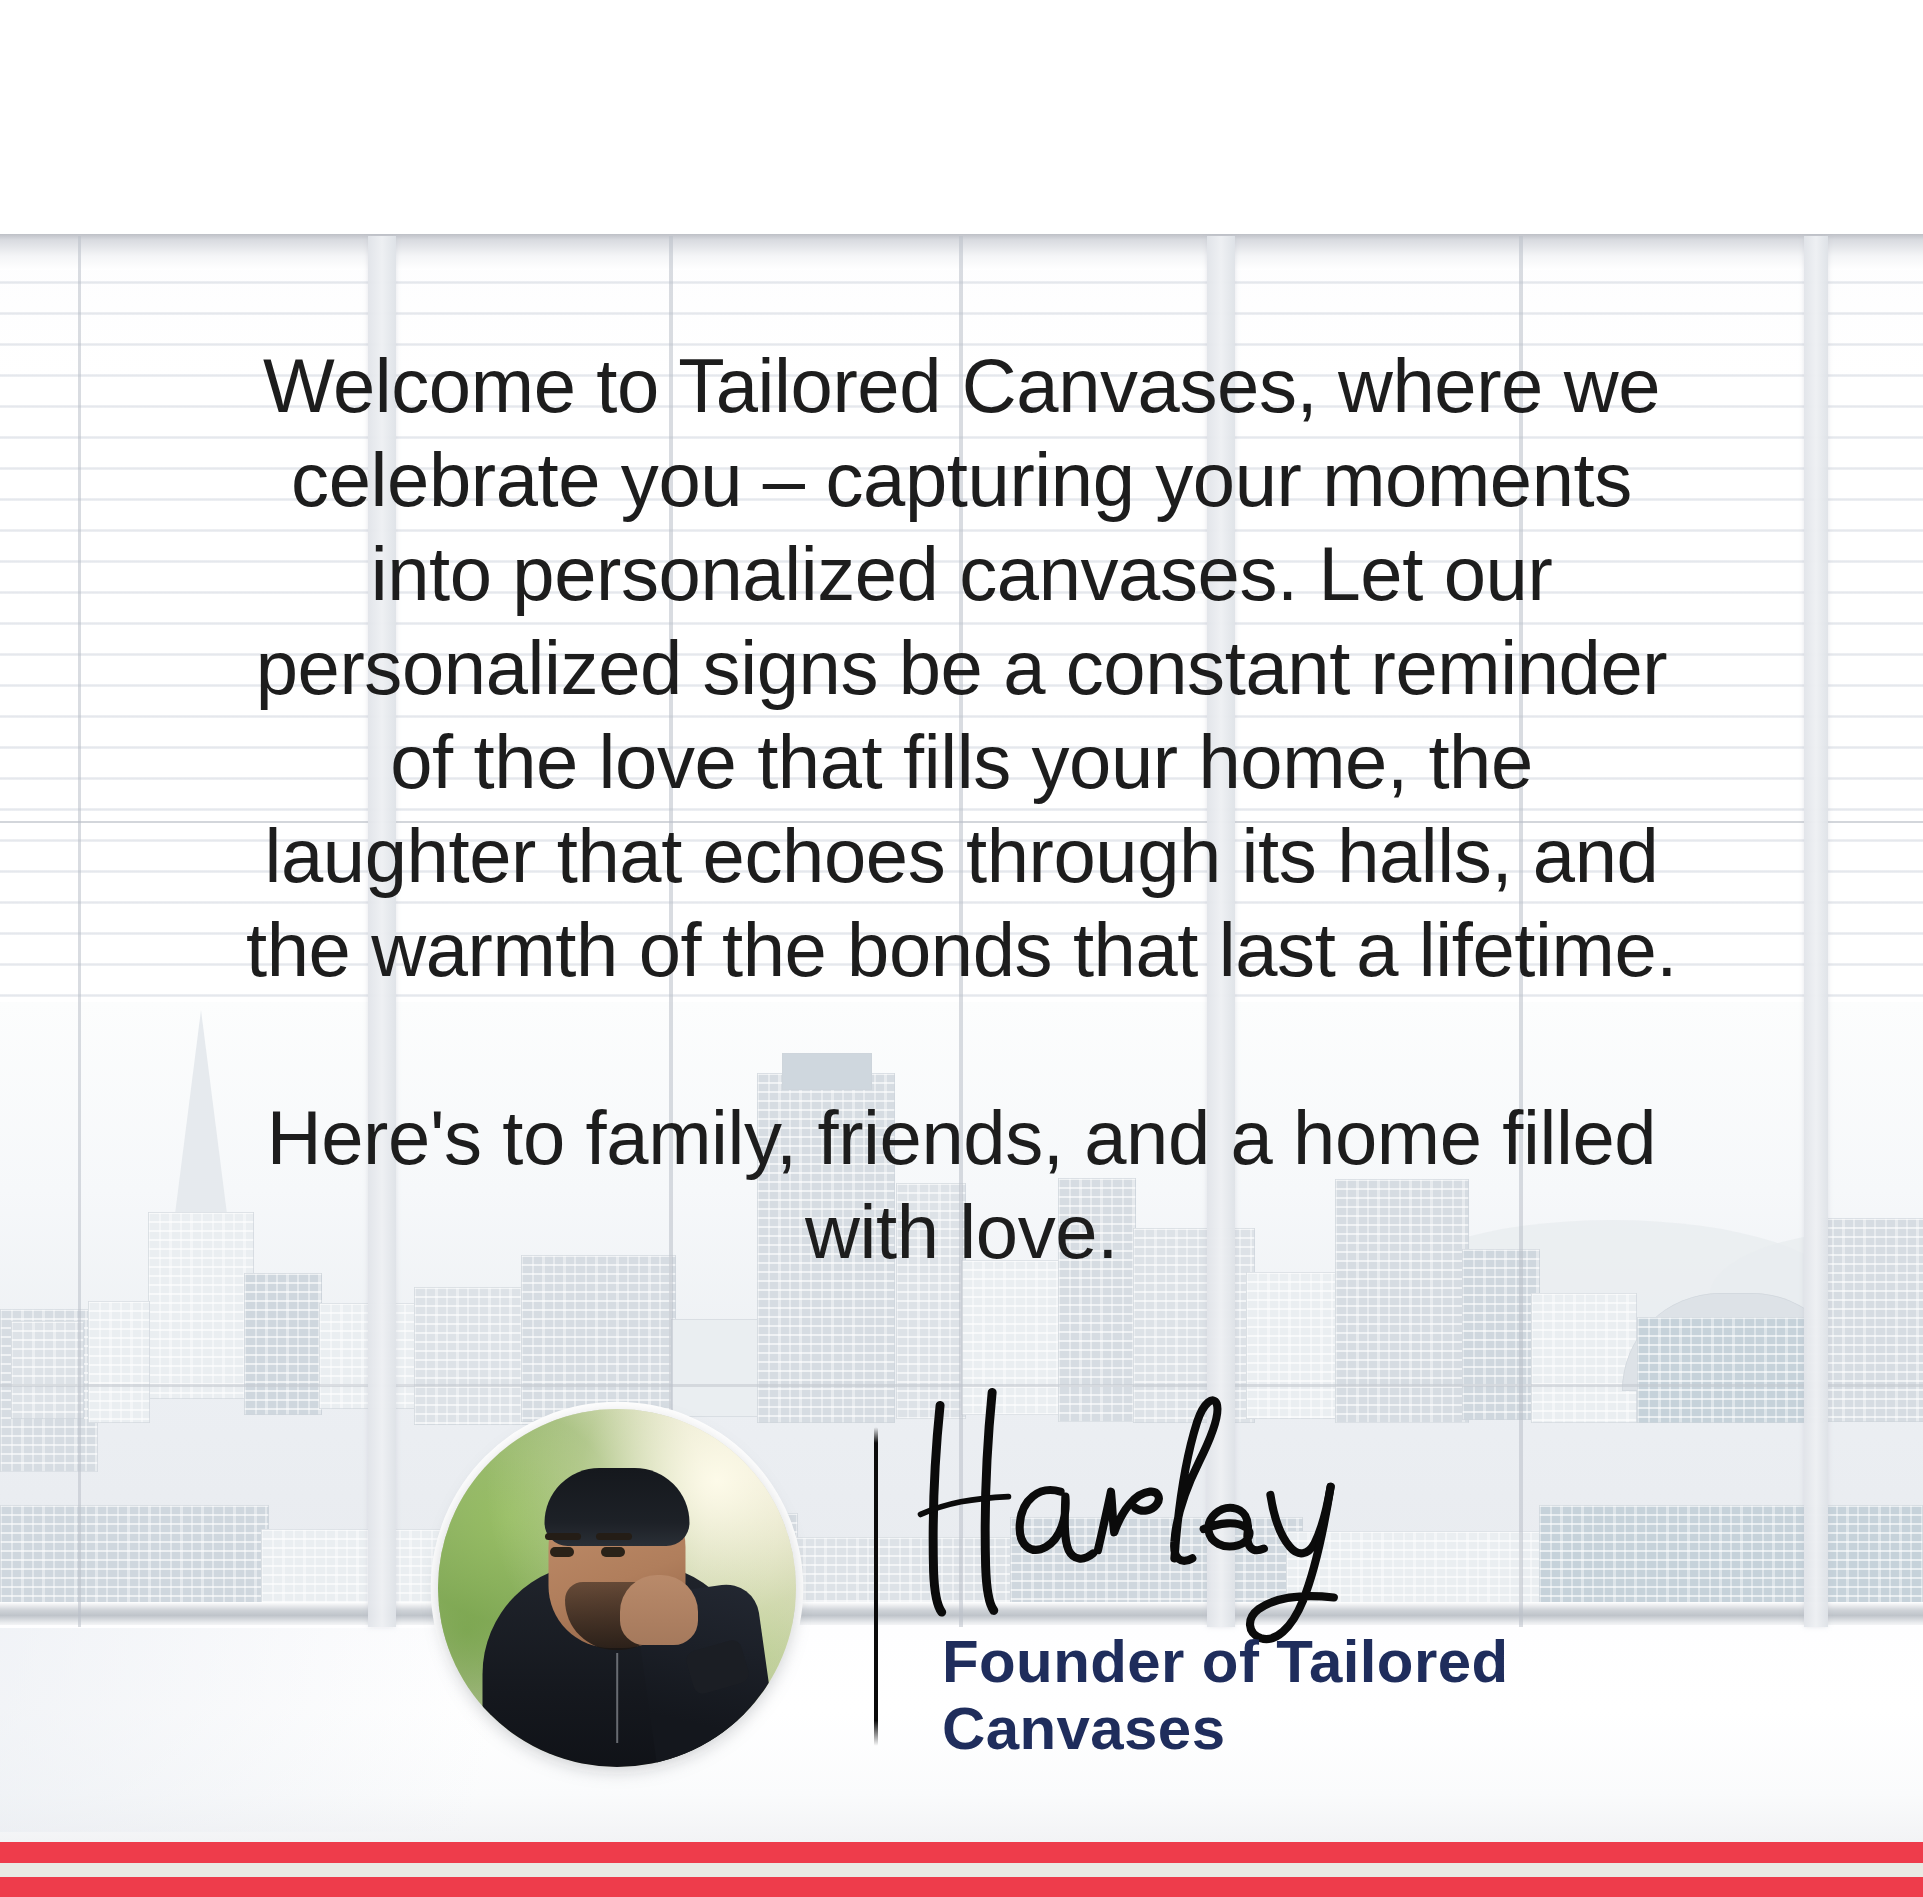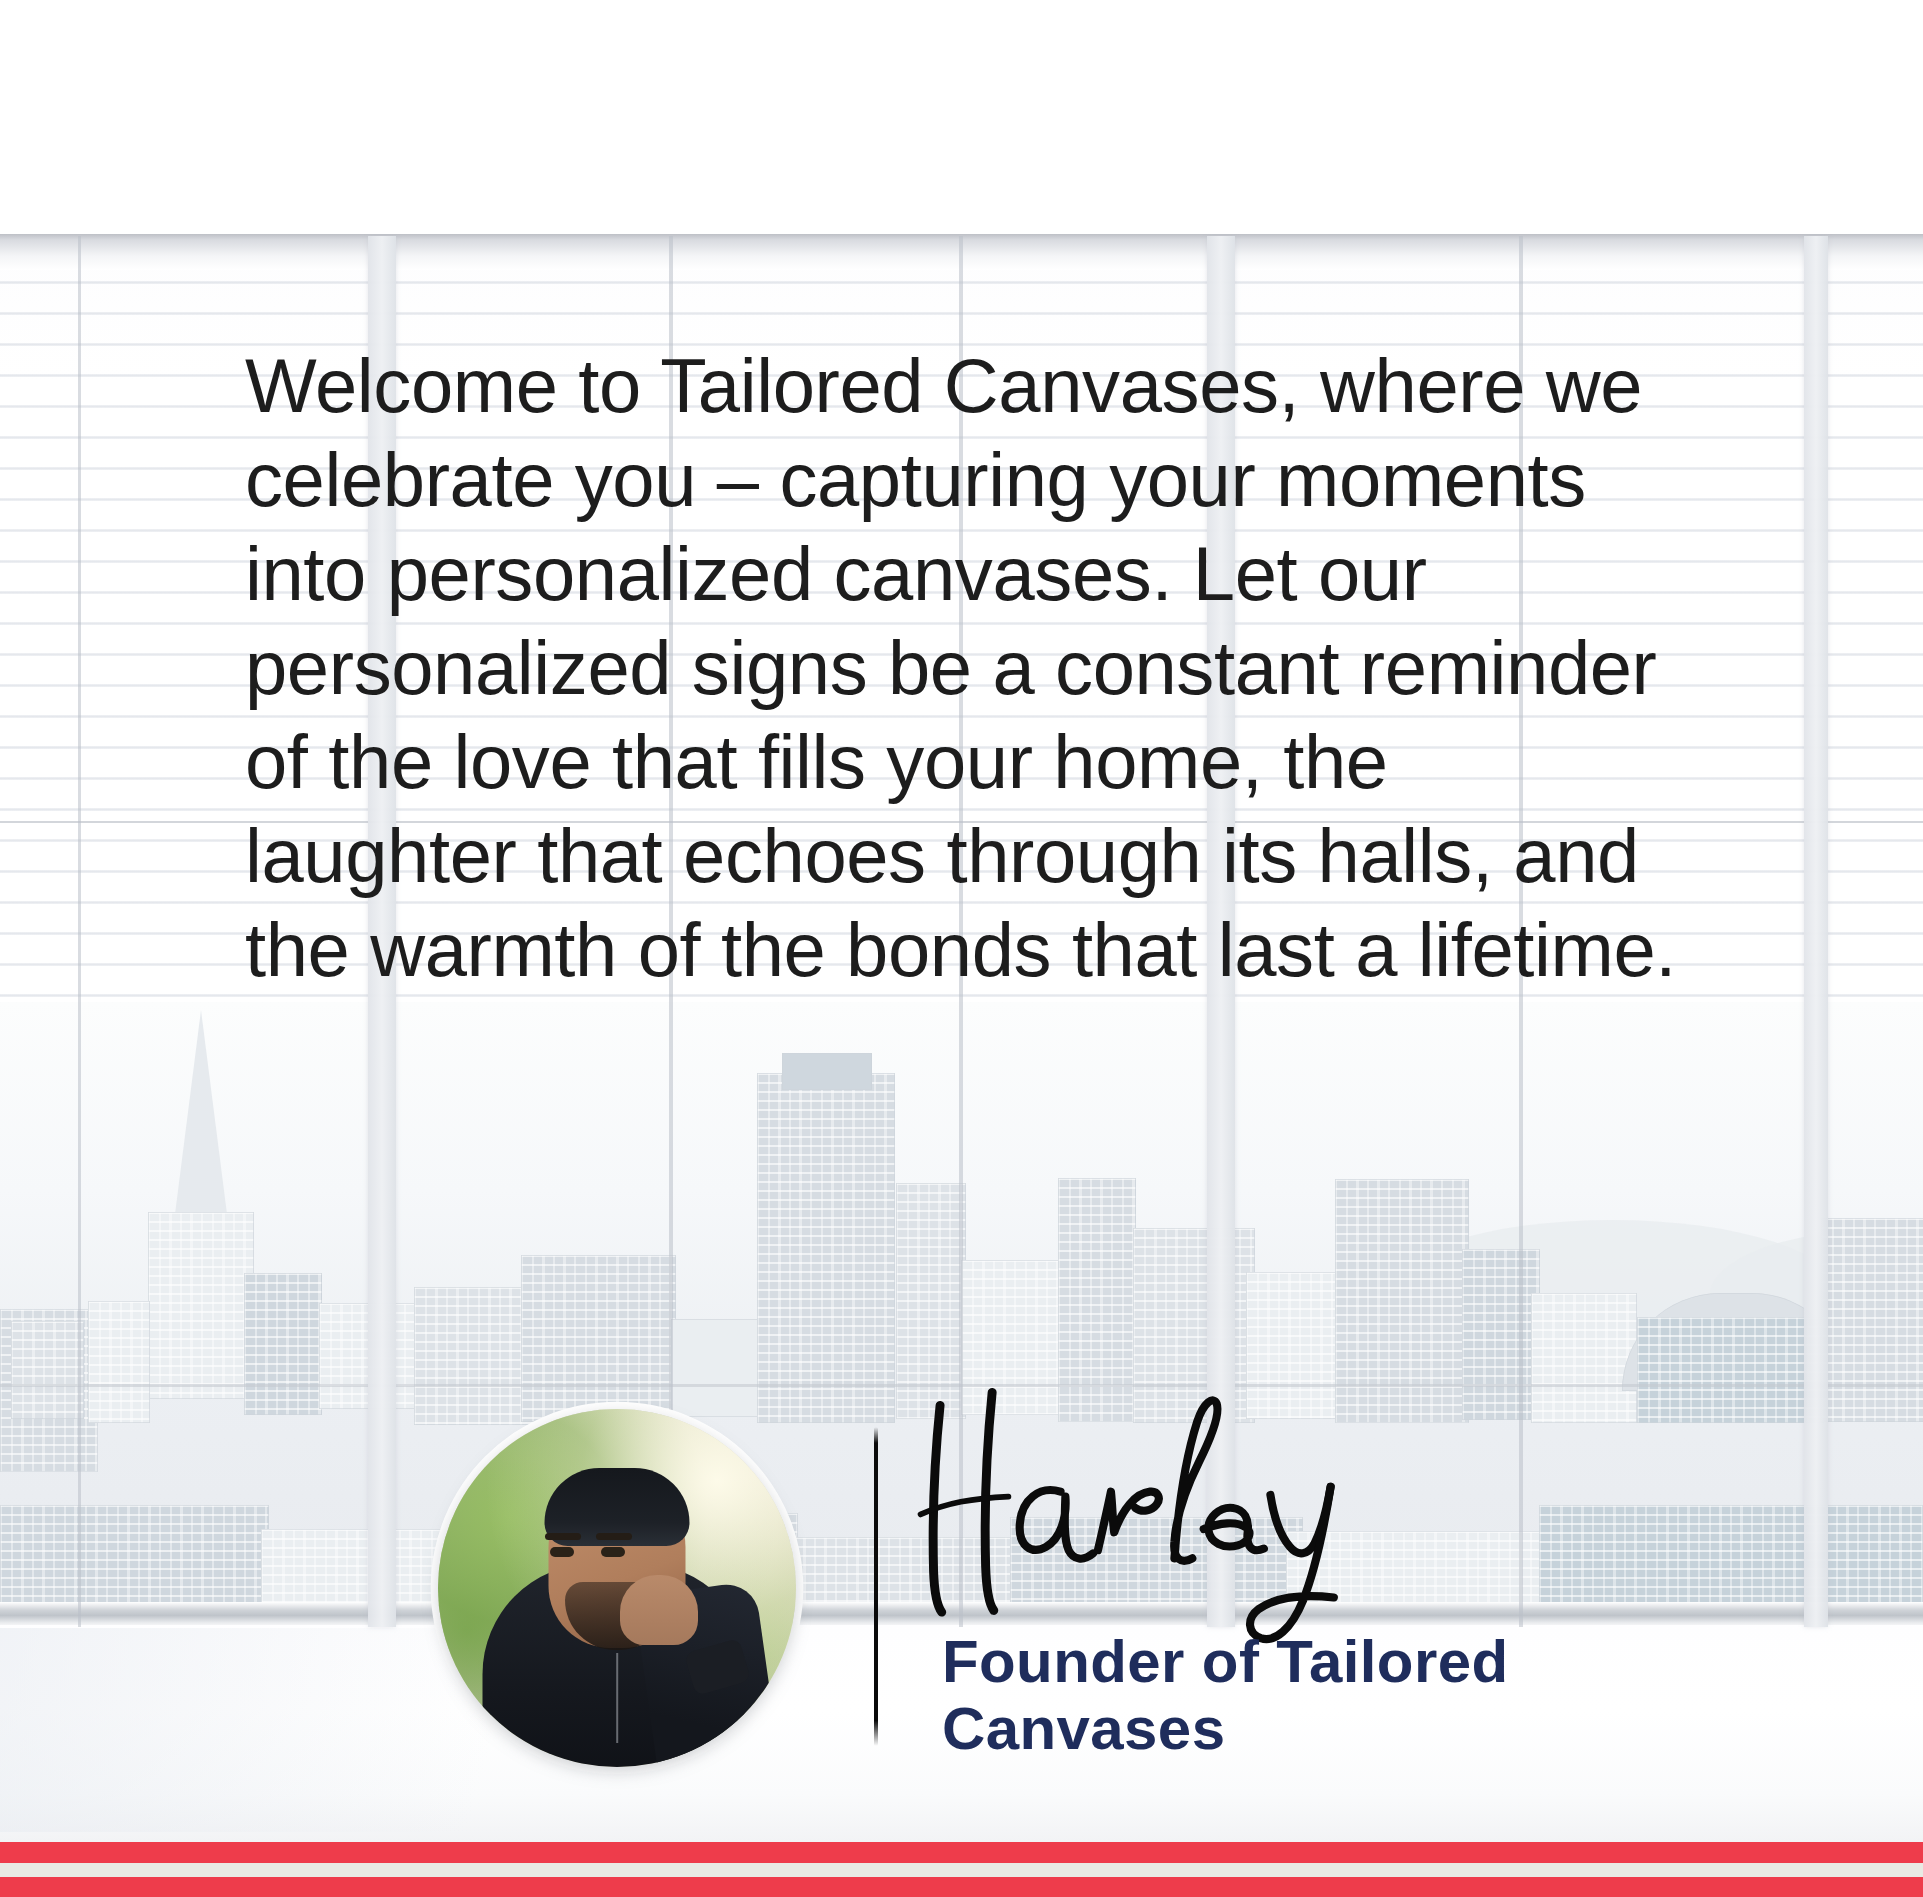--- a/index.html
+++ b/index.html
@@ -186,20 +186,21 @@
     z-index: 6;
   }
 
   
   .copy {
     position: absolute;
     left: 50%;
     transform: translateX(-50%);
     top: 339px;
     width: 1433px;
+    text-align: center;
     color: #1d1d1d;
     font-family: "Liberation Sans", sans-serif;
     font-weight: 400;
     font-size: 76px;
     line-height: 94px;
     letter-spacing: -0.4px;
     z-index: 5;
   }
   .copy p { margin: 0; }
   .copy .gap { height: 94px; }
@@ -453,20 +454,21 @@
     <div class="mullion thick" style="left:1207px;width:28px;"></div>
     <div class="mullion" style="left:1519px;width:4.1px;"></div>
     <div class="mullion thick" style="left:1804px;width:24.4px;"></div>
   </div>
 
   <div class="header-underline"></div>
 
   <div class="copy">
     <p>Welcome to Tailored Canvases, where we celebrate you – capturing your moments into personalized canvases. Let our personalized signs be a constant reminder of the love that fills your home, the laughter that echoes through its halls, and the warmth of the bonds that last a lifetime.</p>
     <div class="gap"></div>
+    <p>Here's to family, friends, and a home filled with love.</p>
   </div>
 
   <div class="sig-block">
 
     <div class="avatar">
       <div class="avatar-img">
         <div class="av-torso"></div>
         <div class="av-arm"></div>
         <div class="av-head"></div>
         <div class="av-hair"></div>

